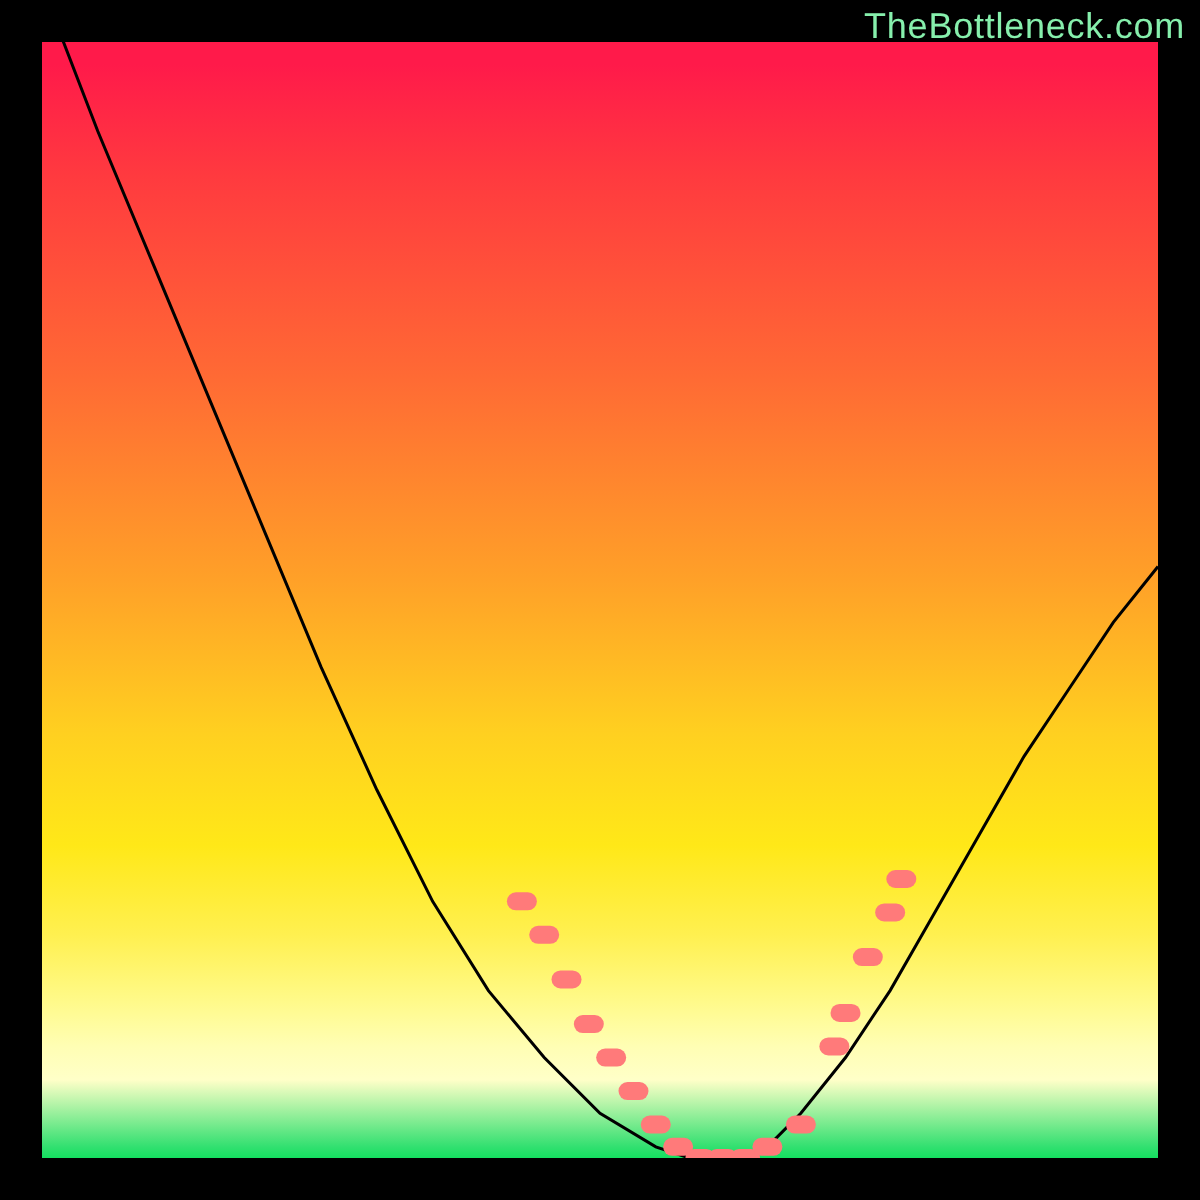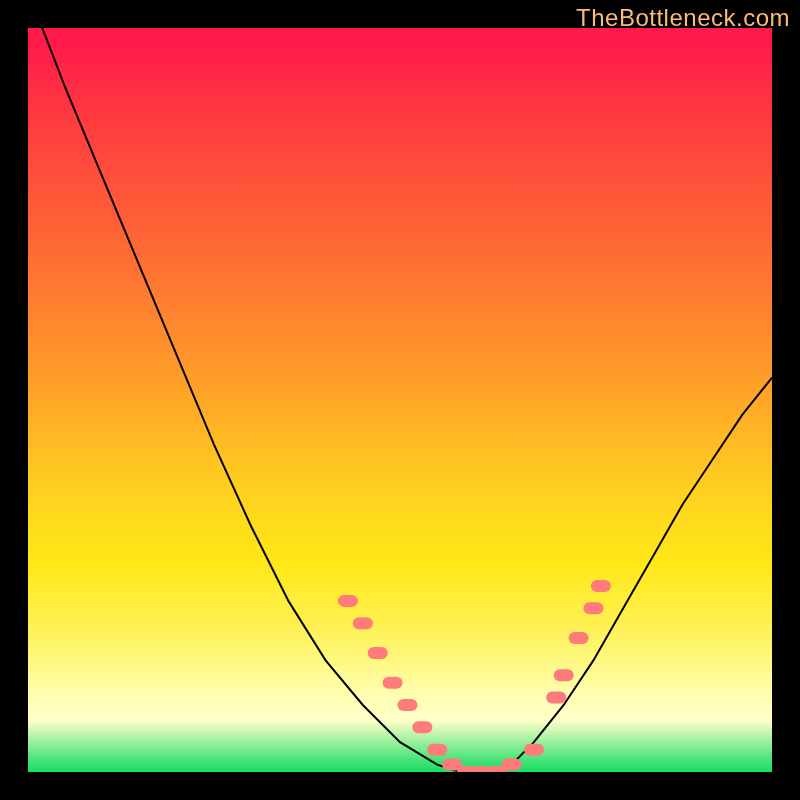--- a/index.html
+++ b/index.html
@@ -1,19 +1,19 @@
 <!DOCTYPE html>
 <html><head>
 <meta charset="utf-8">
 <style>
 *{margin:0;padding:0;box-sizing:border-box}
 body{background:#000;width:800px;height:800px;overflow:hidden;position:relative;font-family:Arial,Helvetica,sans-serif}
 .outer-frame{position:absolute;inset:0;background:#000}
 .plot-area{position:absolute;left:28px;top:28px;width:744px;height:744px;background:linear-gradient(to bottom,#ff1a4a 0%,#ff1a4a 2%,#ff3a3f 12%,#ff6a34 30%,#ffa028 48%,#ffd020 62%,#ffe818 72%,#fff050 80%,#fffa8a 86%,#fffeb4 90%,#ffffc8 93%,#32e070 99%,#14e060 100%)}
-.watermark{position:absolute;top:4px;right:10px;color:#fdba74;font-size:24px;font-weight:500;letter-spacing:.5px}
+.watermark{position:absolute;top:4px;right:10px;color:#86efac;font-size:24px;font-weight:500;letter-spacing:.5px}
 svg{position:absolute;left:28px;top:28px;width:744px;height:744px}
 .curve{fill:none;stroke:#000;stroke-width:2}
 .dots path{fill:#ff7a7a;stroke:#ff7a7a;stroke-width:12;stroke-linecap:round}
 </style>
 </head>
 <body>
 
 <div class="outer-frame"></div>
 <div class="plot-area"></div>
 

